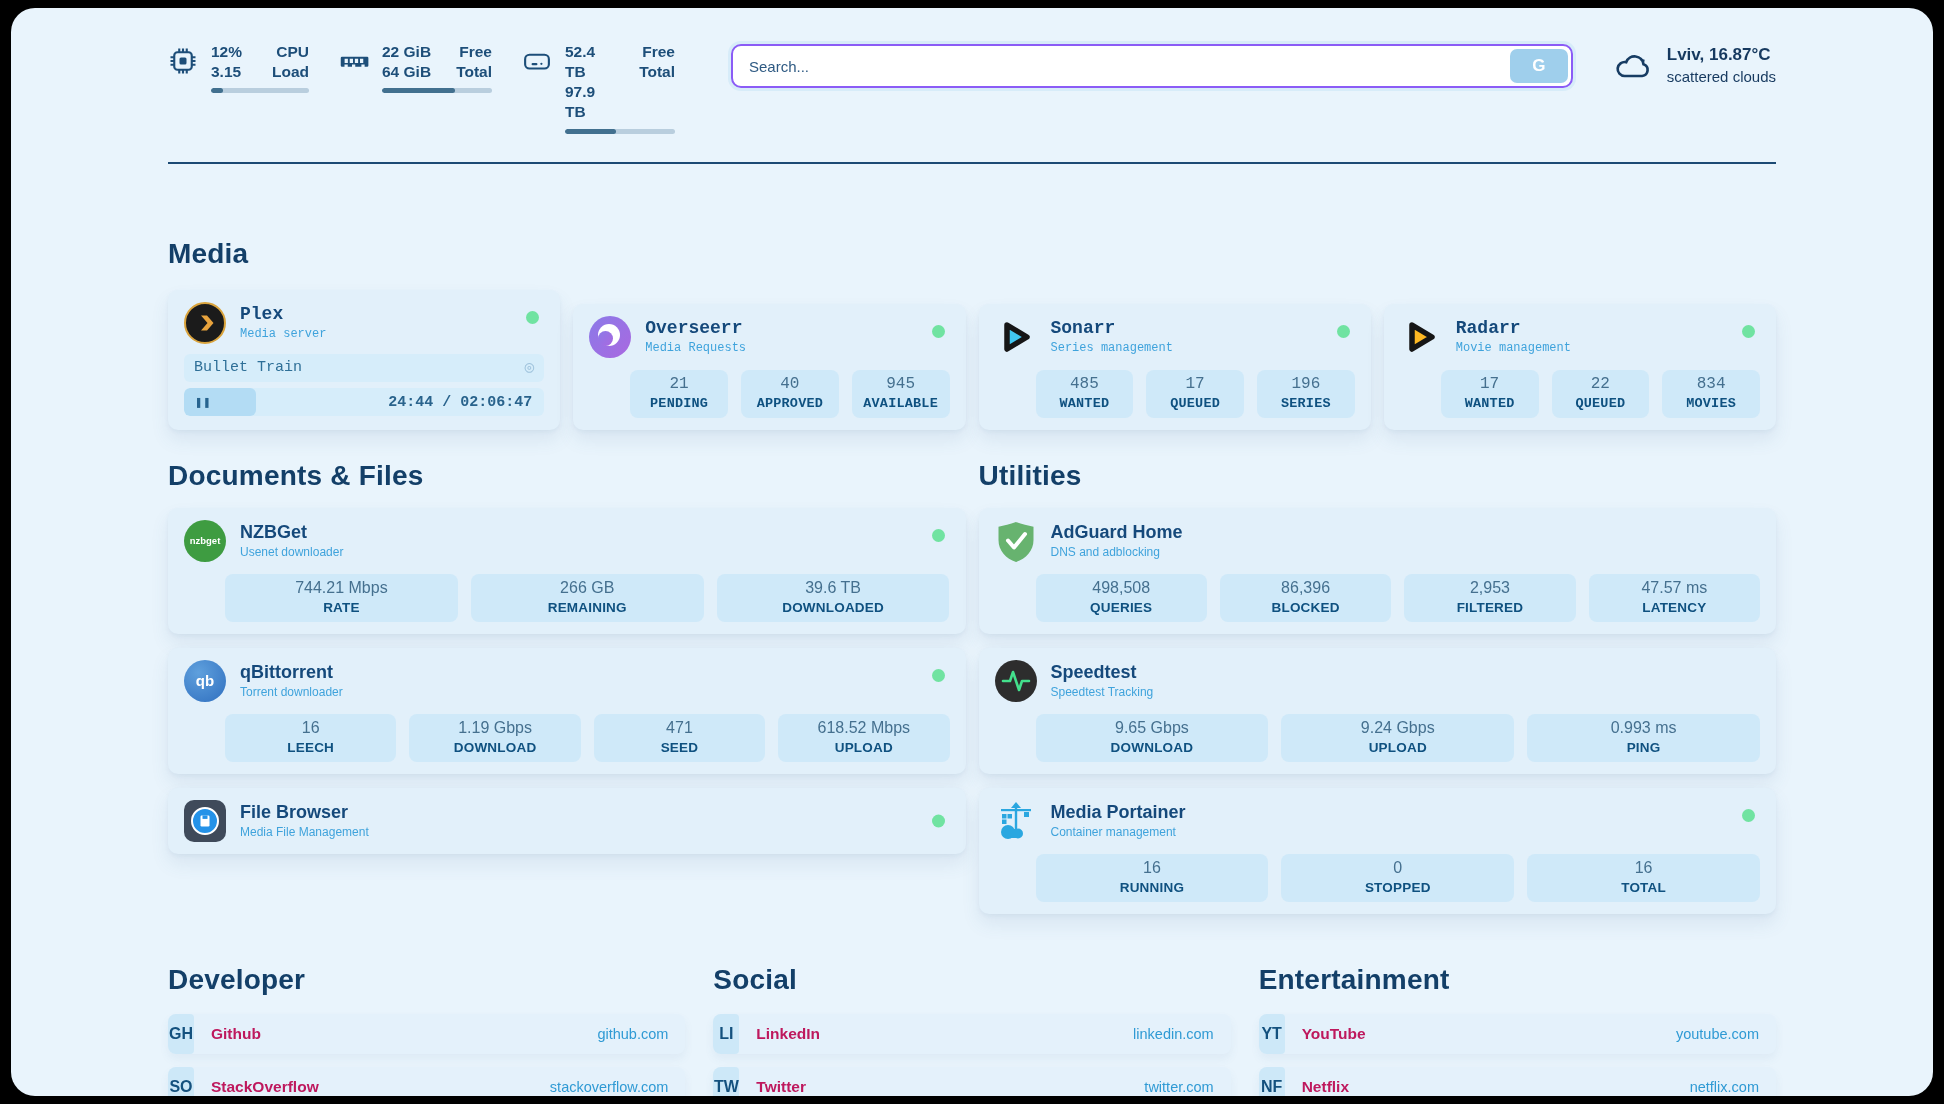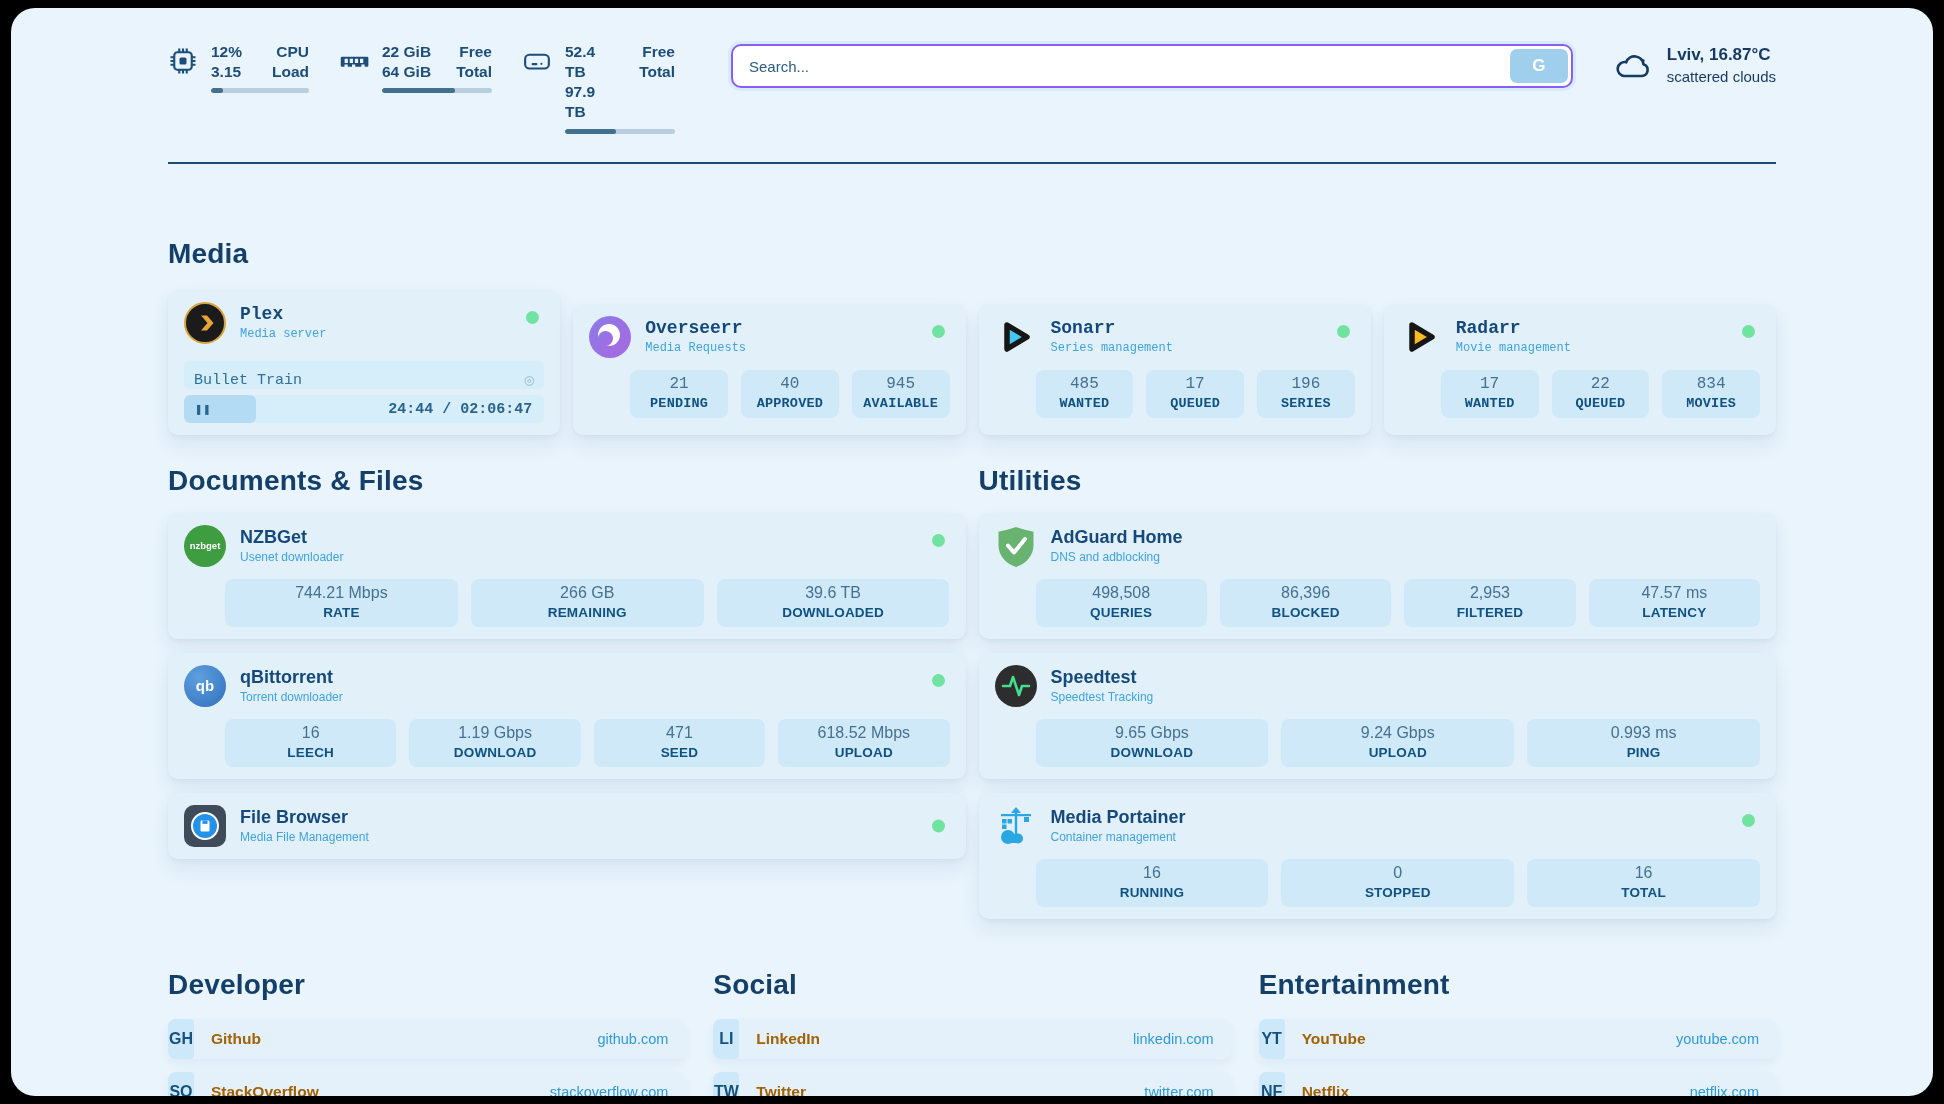--- a/index.html
+++ b/index.html
@@ -52,37 +52,37 @@
   .card-sub { font-size:12px; color:#3fa3dc; margin-top:3px; }
   .status-dot { position:absolute; top:21px; right:21px; width:13px; height:13px; border-radius:50%; background:#70e3a1; }
   .status-dot.center { top:50%; transform:translateY(-50%); }
 
   .stat-row { display:flex; gap:13px; margin-top:12px;padding-left:41px; }
   .stat { flex:1; background:#cfe9f9; border-radius:8px; text-align:center; padding:5px 4px 7px; }
   .stat-value { font-size:16px; color:#45708f; }
   .stat-label { font-size:13.5px; font-weight:700; color:#0f5180; margin-top:3px; letter-spacing:.2px; }
 
   
-  .plex-np { margin-top:17px; background:#d6edfa; border-radius:6px; height:28px; display:flex; align-items:flex-end; padding:0 10px;gap:17px; }
+  .plex-np { margin-top:10px; background:#d6edfa; border-radius:6px; height:28px; display:flex; align-items:center; padding:0 10px;gap:17px; }
   .plex-np-title { font-size:15px; color:#2e6f97; flex:1; }
   .plex-session-icon { color:#9fc3dc; font-size:16px; line-height:1; }
   .plex-progress { margin-top:6px; background:#d6edfa; border-radius:6px; height:28px; position:relative; overflow:hidden; }
   .plex-progress-fill { position:absolute; left:0; top:0; bottom:0; background:#b3dcf4; border-radius:6px; }
   .plex-pause { position:absolute; left:11px; top:50%; transform:translateY(-50%); color:#27648f;
                 font-size:12px; font-weight:700; letter-spacing:1px; }
   .plex-time { position:absolute; right:12px; top:50%; transform:translateY(-50%); font-size:15px; font-weight:700; color:#29638c; }
 
   
   .links-grid { display:grid; grid-template-columns:repeat(3,1fr); gap:28px; margin-top:50px; align-items:start; }
   .links-title { margin-bottom:18px; }
   .link-row { display:flex; align-items:center; background:#e4f1fb; border-radius:8px; height:40px; margin-bottom:13px;
               box-shadow:0 5px 10px rgba(70,110,150,.07); overflow:hidden; cursor:pointer; }
   .link-abbr { width:26px; align-self:stretch; background:#cde8f8; display:flex; align-items:center; justify-content:center;
                font-weight:700; font-size:16px; color:#14517e; border-radius:4px; }
-  .link-name { flex:1; margin-left:17px; font-size:15.5px; font-weight:600; color:#a16207; }
+  .link-name { flex:1; margin-left:17px; font-size:15.5px; font-weight:600; color:#be185d; }
   .link-url { margin-right:17px; font-size:14.5px; color:#2f9ad4; }
 
   
   .ic-plex { background:#1b1b1b; border:2px solid #d9a33c; }
   .ic-nzbget { background:#3e9c41; color:#fff; font-size:9.5px; font-weight:700; }
   .ic-qb { background:radial-gradient(circle at 35% 30%, #5fa0dd, #2f6fbf); color:#fff; font-size:15px; font-weight:700; }
   .ic-speedtest { background:#2d2d2d; }
   .ic-square { border-radius:10px; background:#3f4a5a; }
 </style>
 </head>

